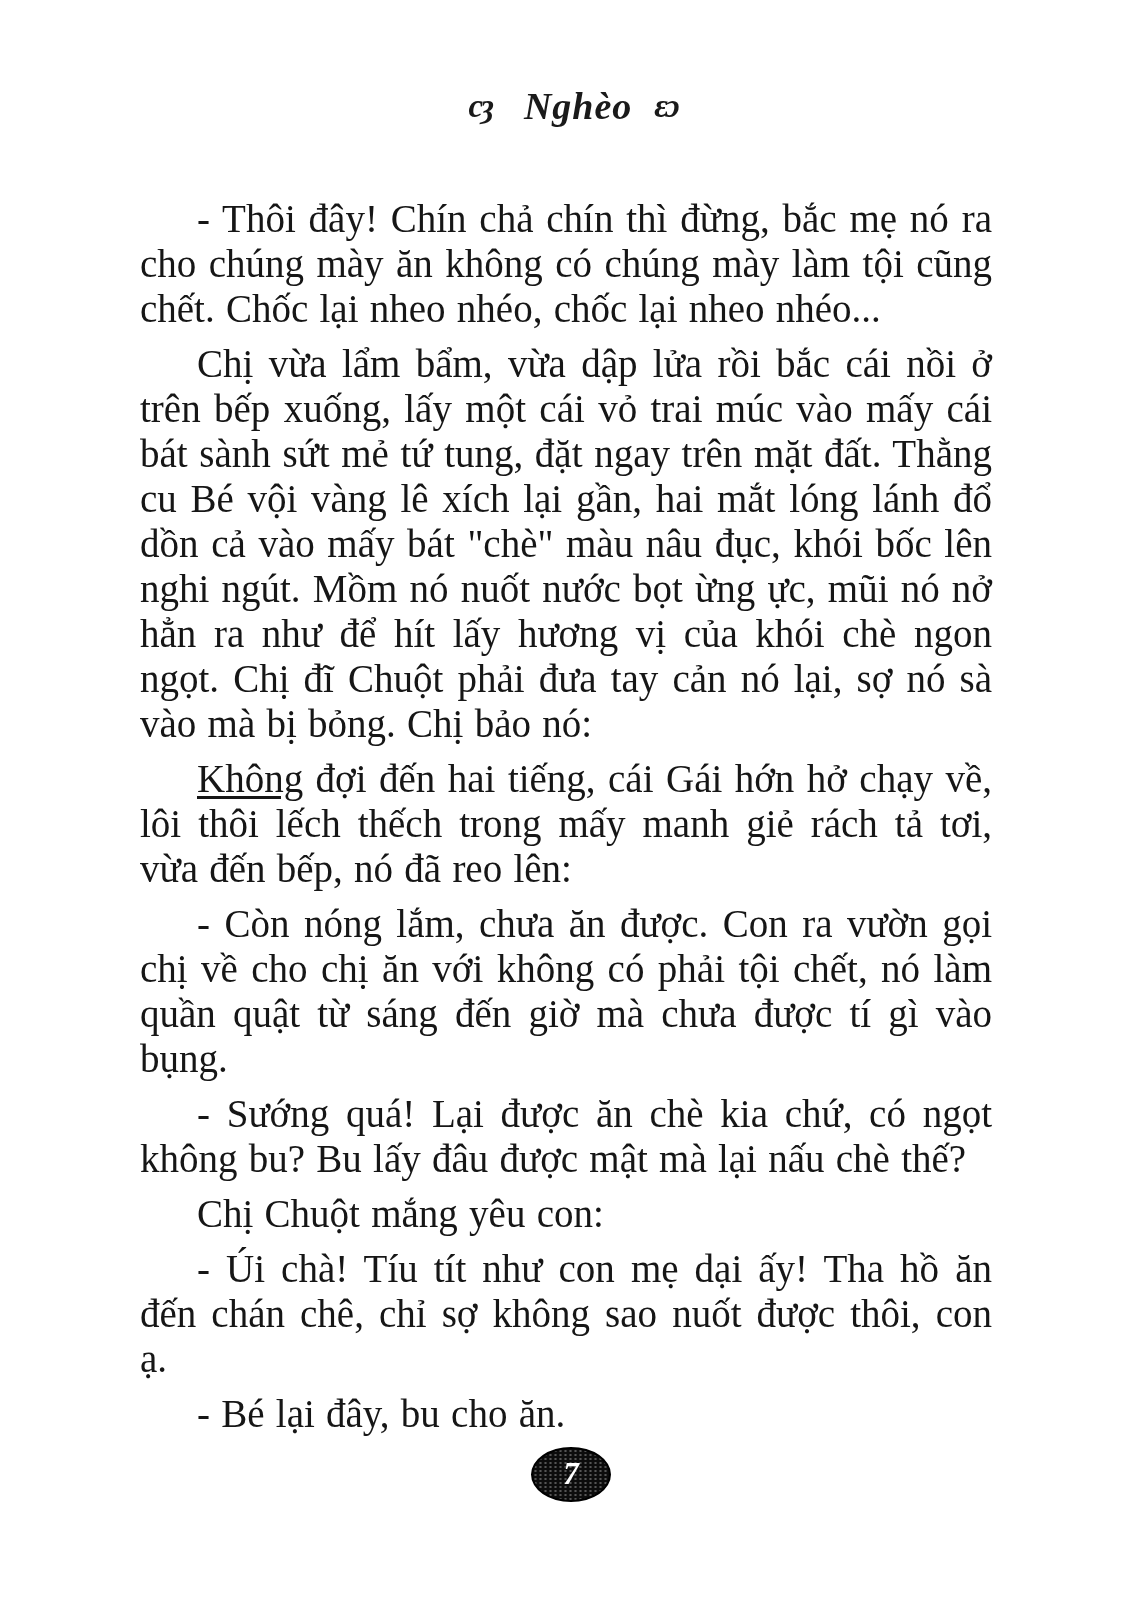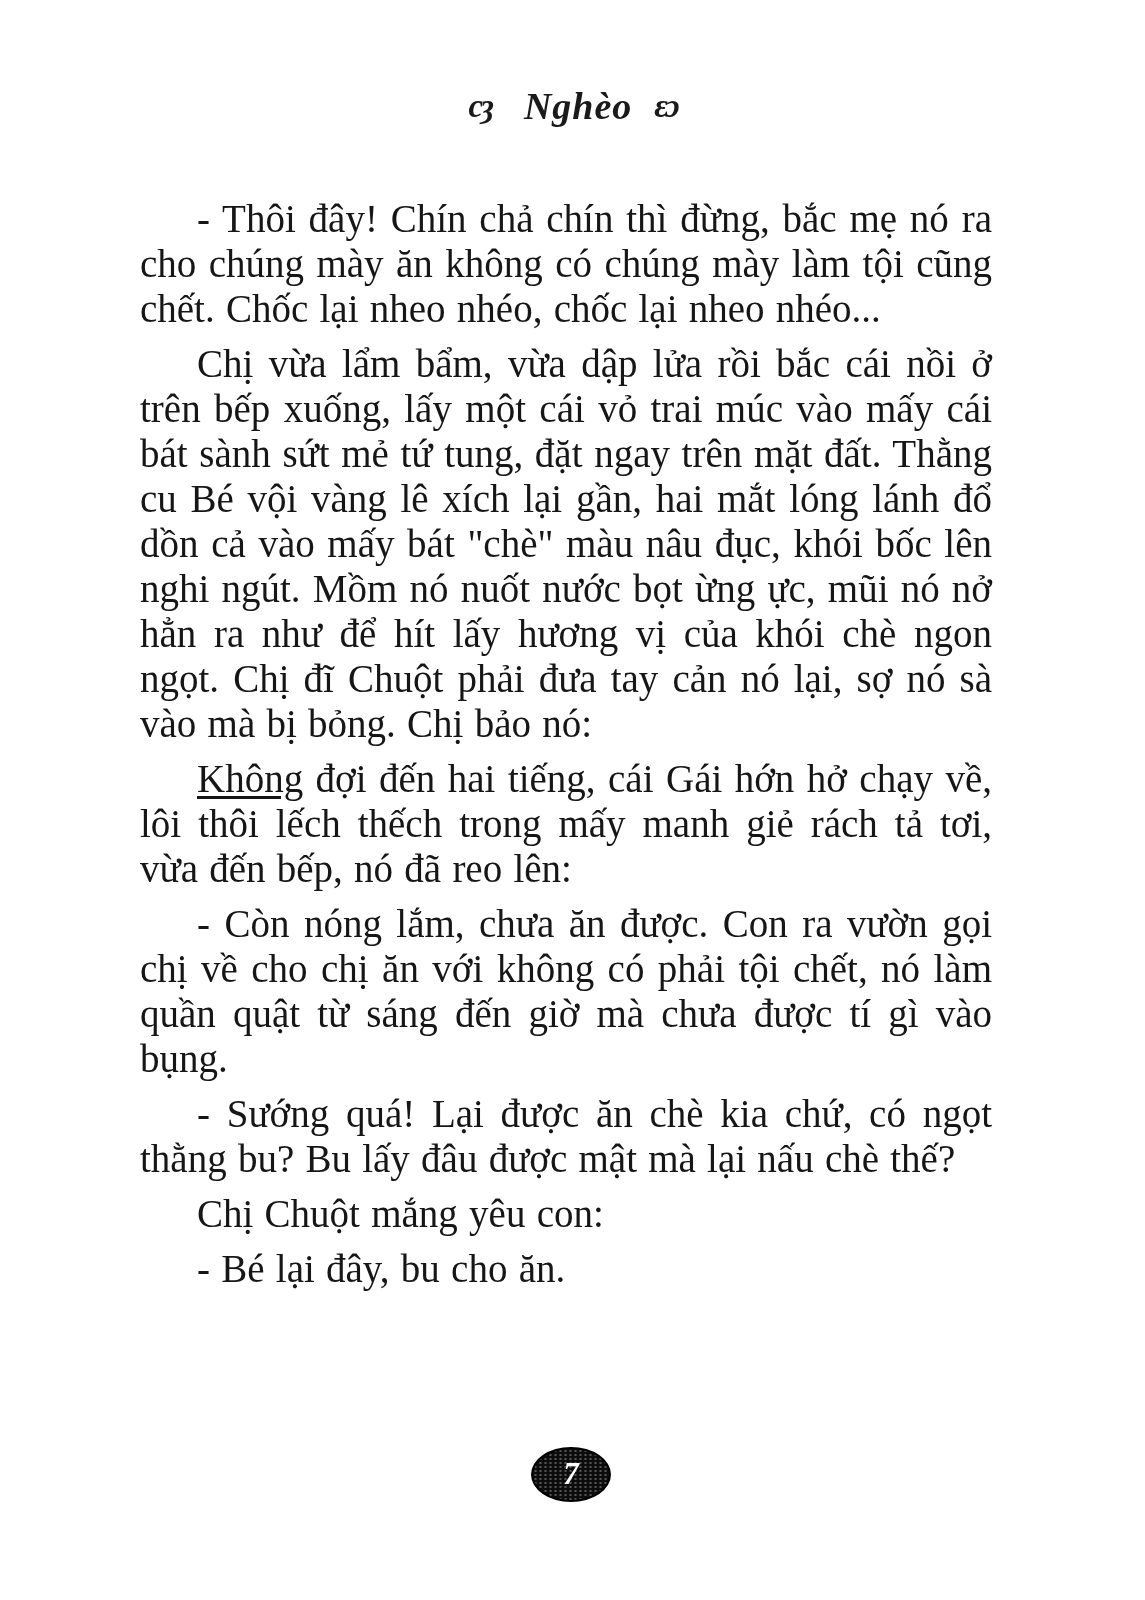--- a/index.html
+++ b/index.html
@@ -79,20 +79,21 @@
 
 <div class="title-row">
   <span class="fleuron left">cȝ</span><span>Nghèo</span><span class="fleuron right">ɛɔ</span>
 </div>
 
 <div class="text-block">
   <p>- Thôi đây! Chín chả chín thì đừng, bắc mẹ nó ra cho chúng mày ăn không có chúng mày làm tội cũng chết. Chốc lại nheo nhéo, chốc lại nheo nhéo...</p>
   <p>Chị vừa lẩm bẩm, vừa dập lửa rồi bắc cái nồi ở trên bếp xuống, lấy một cái vỏ trai múc vào mấy cái bát sành sứt mẻ tứ tung, đặt ngay trên mặt đất. Thằng cu Bé vội vàng lê xích lại gần, hai mắt lóng lánh đổ dồn cả vào mấy bát "chè" màu nâu đục, khói bốc lên nghi ngút. Mồm nó nuốt nước bọt ừng ực, mũi nó nở hẳn ra như để hít lấy hương vị của khói chè ngon ngọt. Chị đĩ Chuột phải đưa tay cản nó lại, sợ nó sà vào mà bị bỏng. Chị bảo nó:</p>
   <p><span class="u-lead">Không</span><span> đợi đến hai tiếng, cái Gái hớn hở chạy về, lôi thôi lếch thếch trong mấy manh giẻ rách tả tơi, vừa đến bếp, nó đã reo lên:</span></p>
   <p>- Còn nóng lắm, chưa ăn được. Con ra vườn gọi chị về cho chị ăn với không có phải tội chết, nó làm quần quật từ sáng đến giờ mà chưa được tí gì vào bụng.</p>
-  <p>- Sướng quá! Lại được ăn chè kia chứ, có ngọt thằng bu? Bu lấy đâu được mật mà lại nấu chè thế?</p>
+  <p>- Sướng quá! Lại được ăn chè kia chứ, có ngọt không bu? Bu lấy đâu được mật mà lại nấu chè thế?</p>
   <p>Chị Chuột mắng yêu con:</p>
+  <p>- Úi chà! Tíu tít như con mẹ dại ấy! Tha hồ ăn đến chán chê, chỉ sợ không sao nuốt được thôi, con ạ.</p>
   <p>- Bé lại đây, bu cho ăn.</p>
 </div>
 
 <div class="page-num-badge">
   <span>7</span>
 </div>
 
 </body></html>

